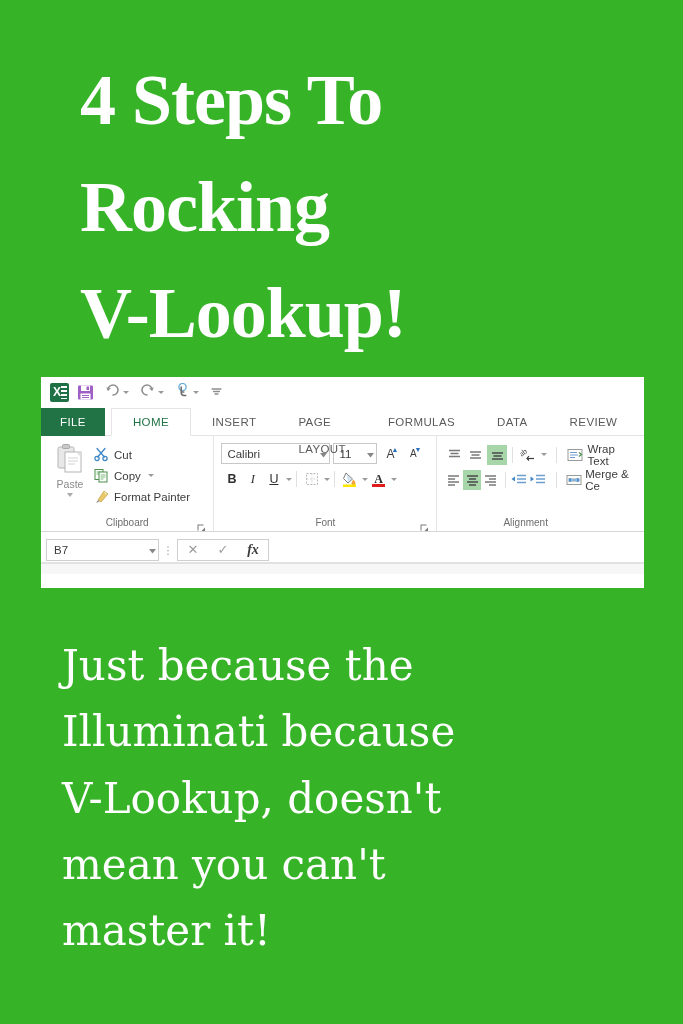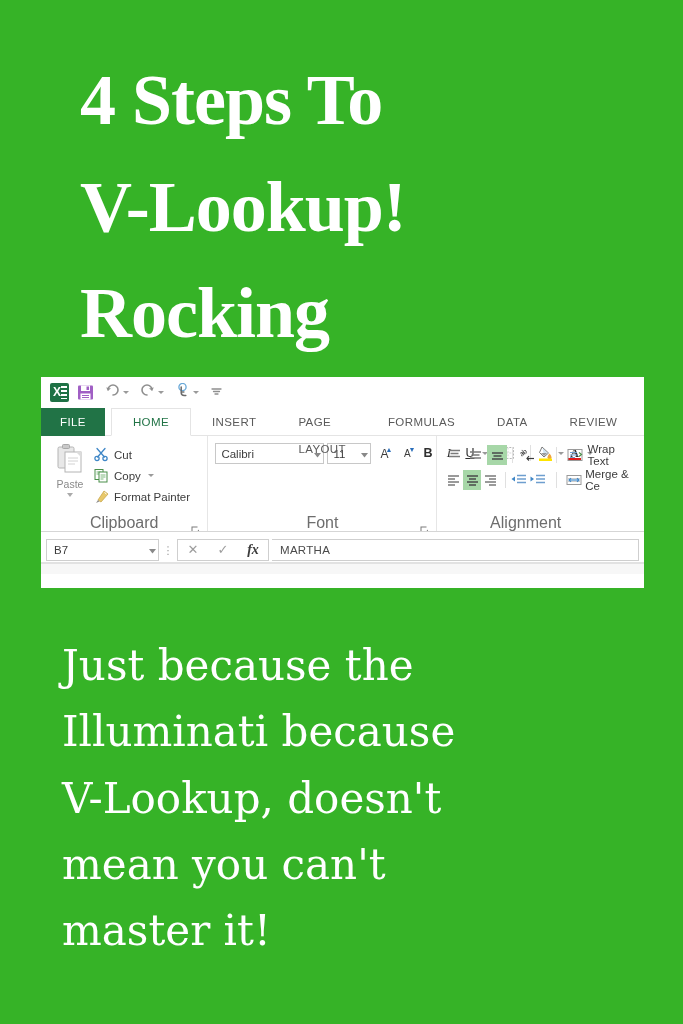--- a/index.html
+++ b/index.html
@@ -58,21 +58,21 @@
   .tab{height:27px;line-height:27px;padding:0 21px;font-size:11.5px;color:#5a5a5a;letter-spacing:.4px;position:relative;z-index:2;}
   .tab.file{background:#217346;color:#ffffff;height:28px;line-height:28px;padding:0 19px;margin-right:6px;}
   .tab.active{color:#217346;background:#ffffff;border:1px solid #e4e4e4;border-bottom:1px solid #ffffff;height:26px;line-height:26px;}
 
   
   .ribbon{height:96px;background:#ffffff;display:flex;position:relative;border-top:0;}
   .ribbon:after{content:"";position:absolute;left:0;right:0;bottom:0;height:1px;background:#d6d6d6;}
   .grp{position:relative;padding:4px 7px 0 7px;display:flex;flex-direction:column;}
   .grp + .grp{border-left:1px solid #e6e6e6;}
   .grp-body{flex:1;display:flex;align-items:flex-start;}
-  .grp-label{height:17px;line-height:15px;font-size:16px;color:#6d6d6d;text-align:center;position:relative;}
+  .grp-label{height:17px;line-height:15px;font-size:10px;color:#6d6d6d;text-align:center;position:relative;}
   .dlg{position:absolute;right:0;bottom:1px;width:9px;height:9px;}
 
   
   .paste{width:44px;display:flex;flex-direction:column;align-items:center;padding-top:3px;color:#8a8a8a;font-size:10.5px;}
   .paste-cap{margin-top:1px;}
   .paste-car{width:0;height:0;border-left:3.5px solid transparent;border-right:3.5px solid transparent;border-top:4px solid #aaaaaa;margin-top:3px;}
   .clipcol{display:flex;flex-direction:column;padding-top:4px;}
   .cbtn{display:flex;align-items:center;height:21px;font-size:11.5px;color:#3c3c3c;}
   .cbtn .ci{width:18px;display:flex;justify-content:center;margin-right:4px;}
   .mini-car{width:0;height:0;border-left:3px solid transparent;border-right:3px solid transparent;border-top:3.5px solid #9a9a9a;margin-left:7px;}
@@ -105,22 +105,22 @@
   .fbtns .fx{font-family:"Liberation Serif",serif;font-style:italic;font-weight:bold;color:#3c3c3c;font-size:14px;}
   .finput{flex:1;height:20px;border:1px solid #cfcfcf;border-left:0;margin-left:3px;display:flex;align-items:center;padding-left:8px;font-size:11.5px;color:#4a4a4a;letter-spacing:.3px;background:#fff;}
   .fbar-bot{position:absolute;left:0;right:0;bottom:0;height:1px;background:#e2e2e2;}
   .excel-strip{height:10px;background:#f7f7f7;border-top:1px solid #e2e2e2;}
 </style>
 </head>
 <body style="background: rgb(54, 179, 39);">
 
 <div class="headline">
   <span class="hl-line">4 Steps To</span>
+  <span class="hl-line">Rocking</span>
   <span class="hl-line">V-Lookup!</span>
-  <span class="hl-line">Rocking</span>
 </div>
 
 <div class="excel">
 
   <div class="qat">
     <span class="xl-logo"></span>
 
     <span class="save-ico">
       <svg width="17" height="17" viewBox="0 0 17 17">
           <rect x="1" y="1.5" width="15" height="14" rx="1" fill="#a05fc4"></rect>
@@ -236,21 +236,21 @@
         <span class="dlg">
           <svg width="9" height="9" viewBox="0 0 9 9">
               <path d="M0.5 0.5 h6 v1 h-5 v5 h-1 z" fill="#7a7a7a"></path>
               <path d="M8 8 L3.5 8 L8 3.5 Z" fill="#7a7a7a"></path>
             </svg>
         </span>
       </div>
     </div>
 
     <div class="grp" style="width:214px;">
-      <div class="grp-body" style="flex-direction:row;padding-top:3px;">
+      <div class="grp-body" style="flex-direction:column;padding-top:3px;">
         <div class="fontrow">
           <div class="fbox fname">
             <span>Calibri</span>
             <span class="cv">
               <svg width="7" height="5" viewBox="0 0 7 5">
                   <path d="M0 0 L7 0 L3.5 4.5 Z" fill="#888"></path>
                 </svg>
             </span>
           </div>
           <div class="fbox fsize">
@@ -409,23 +409,20 @@
             <path d="M0 0 L7 0 L3.5 4.5 Z" fill="#888"></path>
           </svg>
       </span>
     </div>
     <div class="vdots">⋮</div>
     <div class="fbtns">
       <span>✕</span>
       <span>✓</span>
       <span class="fx">fx</span>
     </div>
-    <div class="finput">
-      <span>MARTHA</span>
-    </div>
     <div class="fbar-bot"></div>
   </div>
   <div class="excel-strip"></div>
 </div>
 
 <div class="bodycopy">
   <span class="bc-line">Just because the</span>
   <span class="bc-line">Illuminati  because</span>
   <span class="bc-line">V-Lookup, doesn't</span>
   <span class="bc-line">mean you can't</span>

